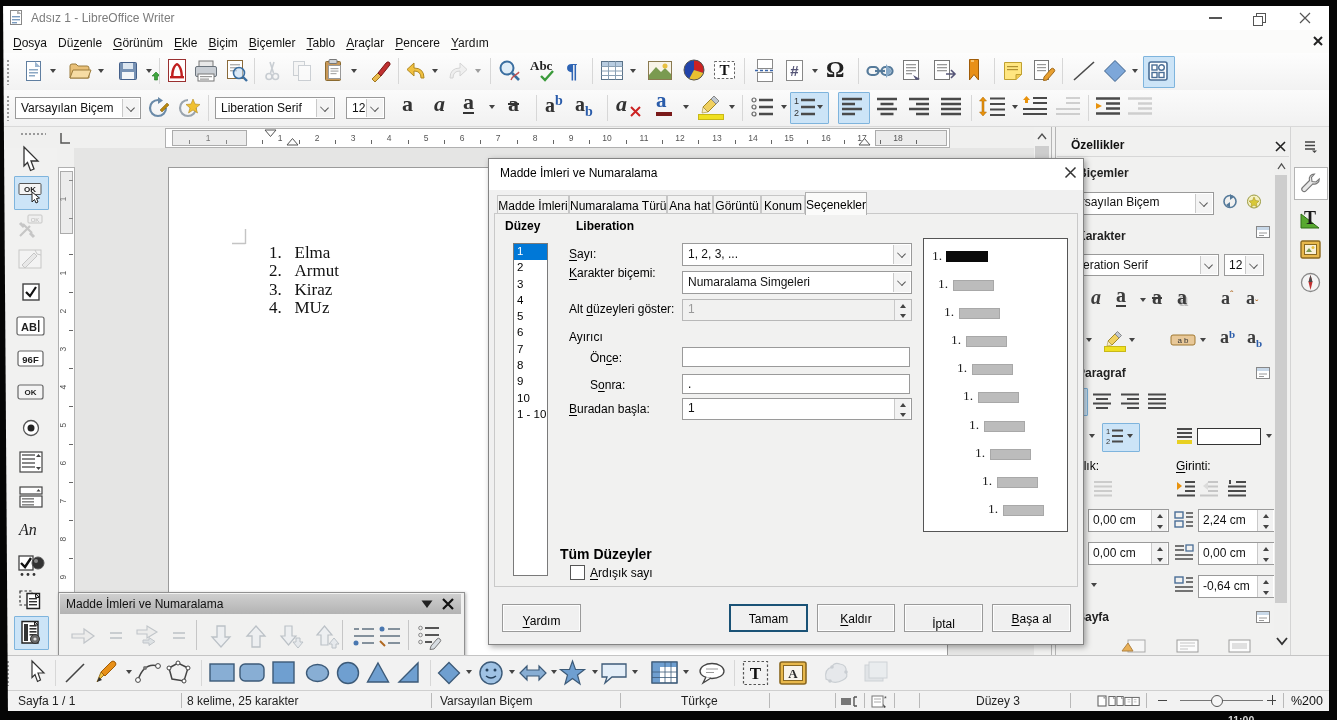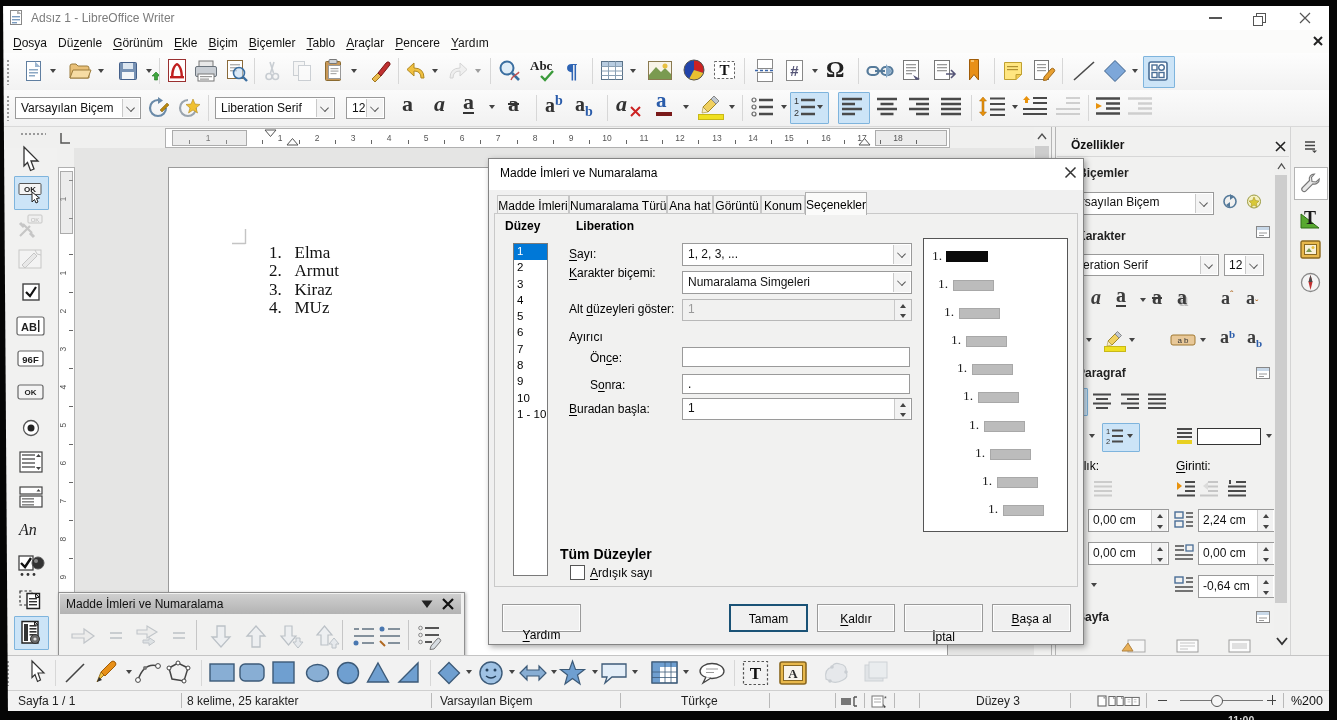--- a/index.html
+++ b/index.html
@@ -889,24 +889,24 @@
         <div class="s" style="left:990px;top:449px;width:39px;height:8.5px;background:#bcbcbc;border:1px solid #a8a8a8"></div>
         <div class="s" style="left:982px;top:473px;font-size:13.5px;font-family:'Liberation Serif',serif;color:#222">1.</div>
         <div class="s" style="left:997px;top:477px;width:39px;height:8.5px;background:#bcbcbc;border:1px solid #a8a8a8"></div>
         <div class="s" style="left:988px;top:501px;font-size:13.5px;font-family:'Liberation Serif',serif;color:#222">1.</div>
         <div class="s" style="left:1003px;top:505px;width:39px;height:8.5px;background:#bcbcbc;border:1px solid #a8a8a8"></div>
       </div>
   <div class="s b" style="left:560px;top:546px;font-size:14px;color:#000">Tüm Düzeyler</div>
   <div class="s" style="left:570px;top:565px;width:13px;height:13px;background:#fff;border:1px solid #555"></div>
   <div class="s lbl" style="left:590px;top:566px"><u>A</u>rdışık sayı</div>
 
-  <div class="btn" style="left:502px;top:604px;width:79px;height:28px;padding-top:23px;box-sizing:border-box"><u>Y</u>ardım</div>
+  <div class="btn" style="left:502px;top:604px;width:79px;height:28px;padding-top:9px;box-sizing:border-box"><u>Y</u>ardım</div>
   <div class="btn" style="left:729px;top:604px;width:79px;height:28px;padding-top:6px;box-sizing:border-box;border:2px solid #1a5276;box-shadow:none">Tamam</div>
   <div class="btn" style="left:817px;top:604px;width:78px;height:28px;padding-top:7px;box-sizing:border-box"><u>K</u>aldır</div>
-  <div class="btn" style="left:904px;top:604px;width:79px;height:28px;padding-top:25px;box-sizing:border-box">İptal</div>
+  <div class="btn" style="left:904px;top:604px;width:79px;height:28px;padding-top:12px;box-sizing:border-box">İptal</div>
   <div class="btn" style="left:992px;top:604px;width:79px;height:28px;padding-top:7px;box-sizing:border-box"><u>B</u>aşa al</div>
  </div>
 
  <div class="s" style="left:2px;top:655px;width:1327px;height:35px;background:#f2f2f2;border-top:1px solid #c4c4c4"></div>
  <div id="dtb">
   <div class="s" style="left:6px;top:660px;width:4px;height:26px;background-image:radial-gradient(circle,#9a9a9a 1px,transparent 1.2px);background-size:4px 4px"></div>
   <svg class="s" style="left:28px;top:660px" width="20" height="24">
         <path d="M4 1 L16 13 L10 13 L12.5 20 L9.5 21.5 L7 14.5 L4 17.5 Z" fill="#fff" stroke="#333" stroke-width="1.2"></path>
       </svg>
   <div class="sepv" style="left:55px;top:660px;height:26px"></div>

